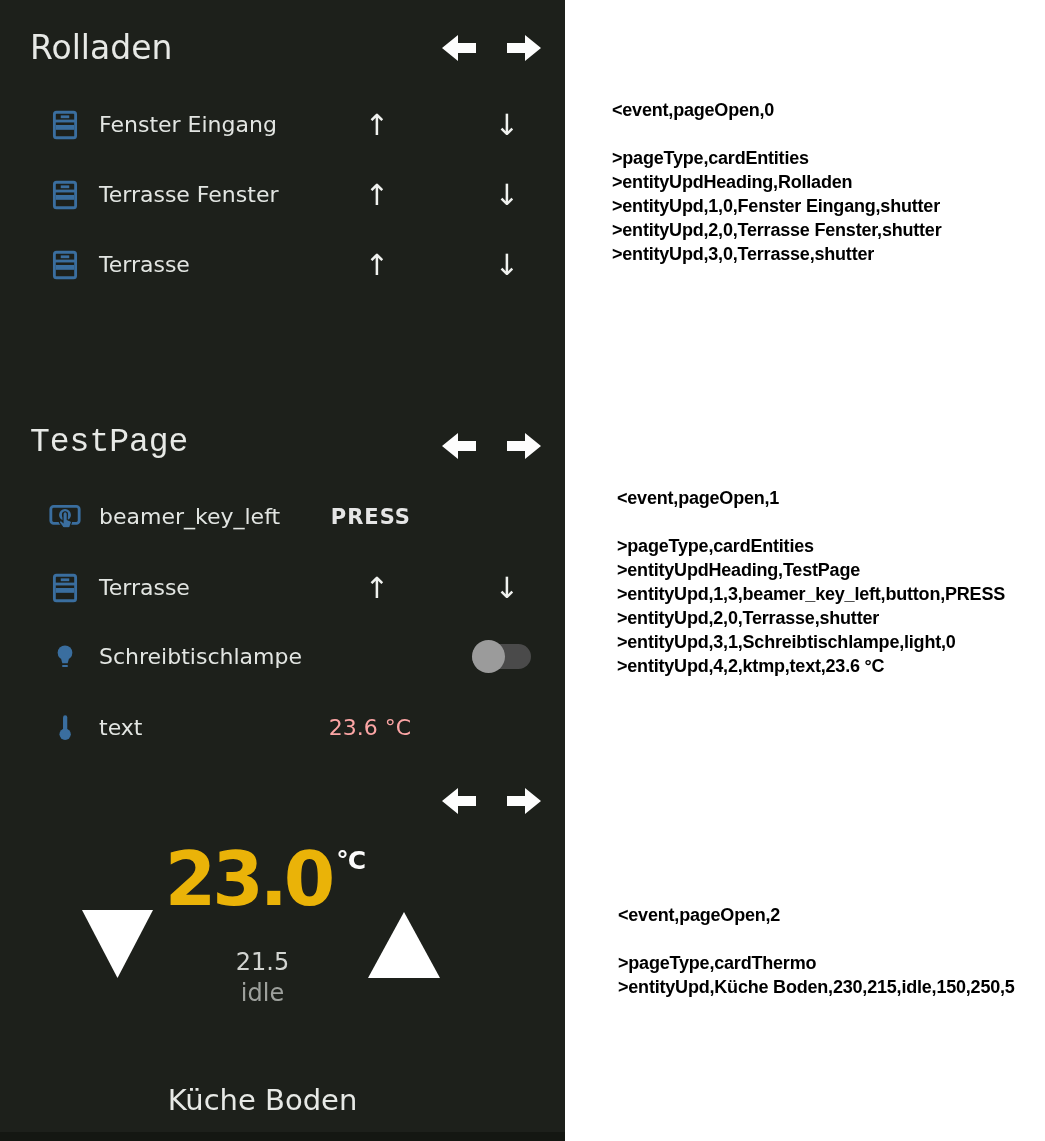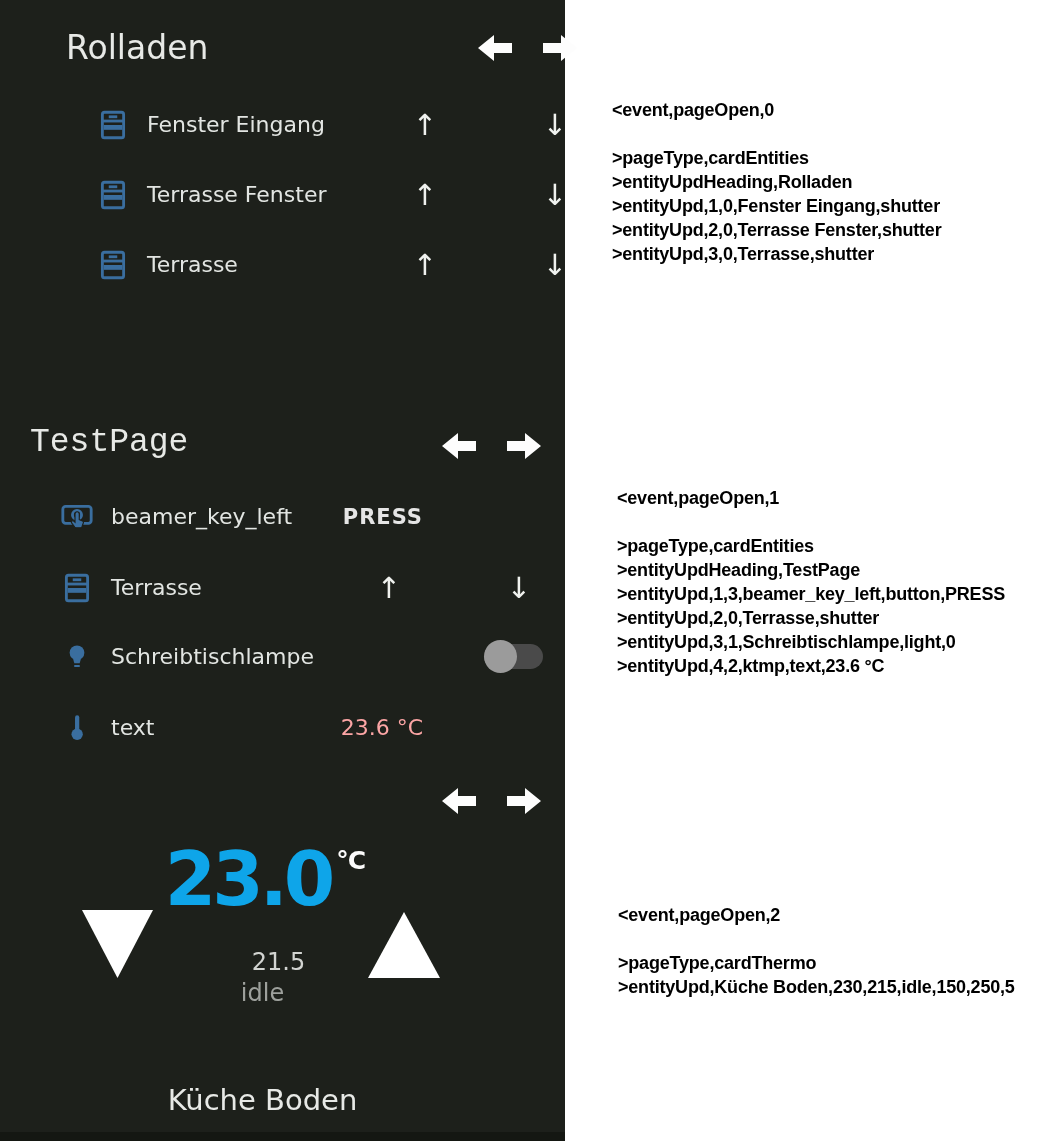--- a/index.html
+++ b/index.html
@@ -13,21 +13,21 @@
   
   .panel { position:absolute; left:0; top:0; width:565px; height:1141px; background:#1d201b; }
   .card  { position:absolute; left:0; width:565px; }
 
   .heading { position:absolute; left:30px; margin:0; color:#e7e9e6; font-size:33px; font-weight:400; line-height:40px; }
 
   .nav-btn { position:absolute; width:38px; height:36px; background:none; border:none; padding:0; cursor:pointer; }
   .nav-btn svg { display:block; width:100%; height:100%; }
   .nav-btn polygon { fill:#fdfdfd; }
 
-  .row { position:absolute; left:16px; width:447px; height:42px; }
+  .row { position:absolute; left:4px; width:447px; height:42px; }
   .entity-icon { position:absolute; left:44px; top:4px; width:34px; height:34px; }
   .entity-icon svg { display:block; width:100%; height:100%; }
   .entity-label { position:absolute; left:95px; top:0; line-height:42px; font-size:22px; color:#e2e5e2; white-space:nowrap; }
 
   .ctl { position:absolute; top:0; width:36px; height:42px; line-height:42px; text-align:center;
          font-size:29px; color:#f0f2ef; background:none; border:none; padding:0; font-family:inherit; cursor:pointer; }
   .ctl.up   { left:355px; }
   .ctl.down { left:485px; }
   .stop-btn { position:absolute; left:429px; top:11px; width:20px; height:20px; background:none; border:none; padding:0; cursor:pointer; }
   .stop-btn .sq { width:19px; height:19px; background:#ffffff; }
@@ -35,26 +35,26 @@
   .press-btn { position:absolute; right:40px; top:0; line-height:42px; font-size:21px; font-weight:700;
                letter-spacing:1px; color:#e5e5e5; background:none; border:none; padding:0; font-family:inherit; cursor:pointer; }
   .value { position:absolute; right:40px; top:0; line-height:42px; font-size:22px; color:#fca5a5; white-space:nowrap; }
 
   .toggle { position:absolute; left:468px; top:4px; width:59px; height:33px; background:none; border:none; padding:0; cursor:pointer; }
   .toggle .track { position:absolute; left:0; top:4px; width:59px; height:25px; border-radius:13px; background:#4a4a4a; }
   .toggle .knob  { position:absolute; left:0; top:0; width:33px; height:33px; border-radius:50%; background:#9b9b9b; }
 
   
   .temp-wrap { position:absolute; left:0; top:78px; width:525px; text-align:center; }
-  .temp-big  { font-size:74px; font-weight:700; letter-spacing:-4px; color:#0ea5e9; line-height:78px; }
+  .temp-big  { font-size:74px; font-weight:700; letter-spacing:-4px; color:#eab308; line-height:78px; }
   .temp-unit { position:relative; top:-36px; left:5px; font-size:25px; font-weight:700; letter-spacing:-1px; color:#fbfbfb; }
   .tri-btn { position:absolute; background:none; border:none; padding:0; cursor:pointer; }
   .tri-btn svg { display:block; }
   .tri-btn polygon { fill:#ffffff; }
-  .target { position:absolute; left:16px; top:186px; width:525px; text-align:center; font-size:24px; color:#d2d4d1; }
+  .target { position:absolute; left:0; top:186px; width:525px; text-align:center; font-size:24px; color:#d2d4d1; }
   .status { position:absolute; left:0; top:217px; width:525px; text-align:center; font-size:24px; color:#9da09c; }
   .thermo-title { position:absolute; left:0; top:321px; width:525px; text-align:center; font-size:29px; color:#e7e9e6; }
 
   .bottom-strip { position:absolute; left:0; top:1132px; width:565px; height:9px; background:#141712; }
 
   
   .proto { position:absolute; width:430px; color:#000000;
            font-family:"Liberation Sans", sans-serif; font-weight:700;
            font-size:18px; line-height:24px; letter-spacing:-0.2px;margin-top:16px; }
   .proto-line { min-height:24px; white-space:pre; }
@@ -63,21 +63,21 @@
   #proto3 { left:618px; top:887px; }
 
   .icon-stroke { stroke:#3a6e9f; stroke-width:2; fill:none; }
   .icon-fill   { fill:#3a6e9f; }
 </style>
 </head>
 <body>
 
 <div class="panel">
 
-  <section class="card" style="top:0; height:410px;margin-left:36px;">
+  <section class="card" style="top:0; height:410px;">
     <h1 class="heading" style="top:28px;">Rolladen</h1>
 
     <button class="nav-btn" style="left:440px; top:30px;">
       <svg viewBox="0 0 38 36">
           <polygon points="36,13 18,13 18,5 2,18 18,31 18,23 36,23"></polygon>
         </svg>
     </button>
     <button class="nav-btn" style="left:505px; top:30px;">
       <svg viewBox="0 0 38 36">
           <polygon points="2,13 20,13 20,5 36,18 20,31 20,23 2,23"></polygon>

